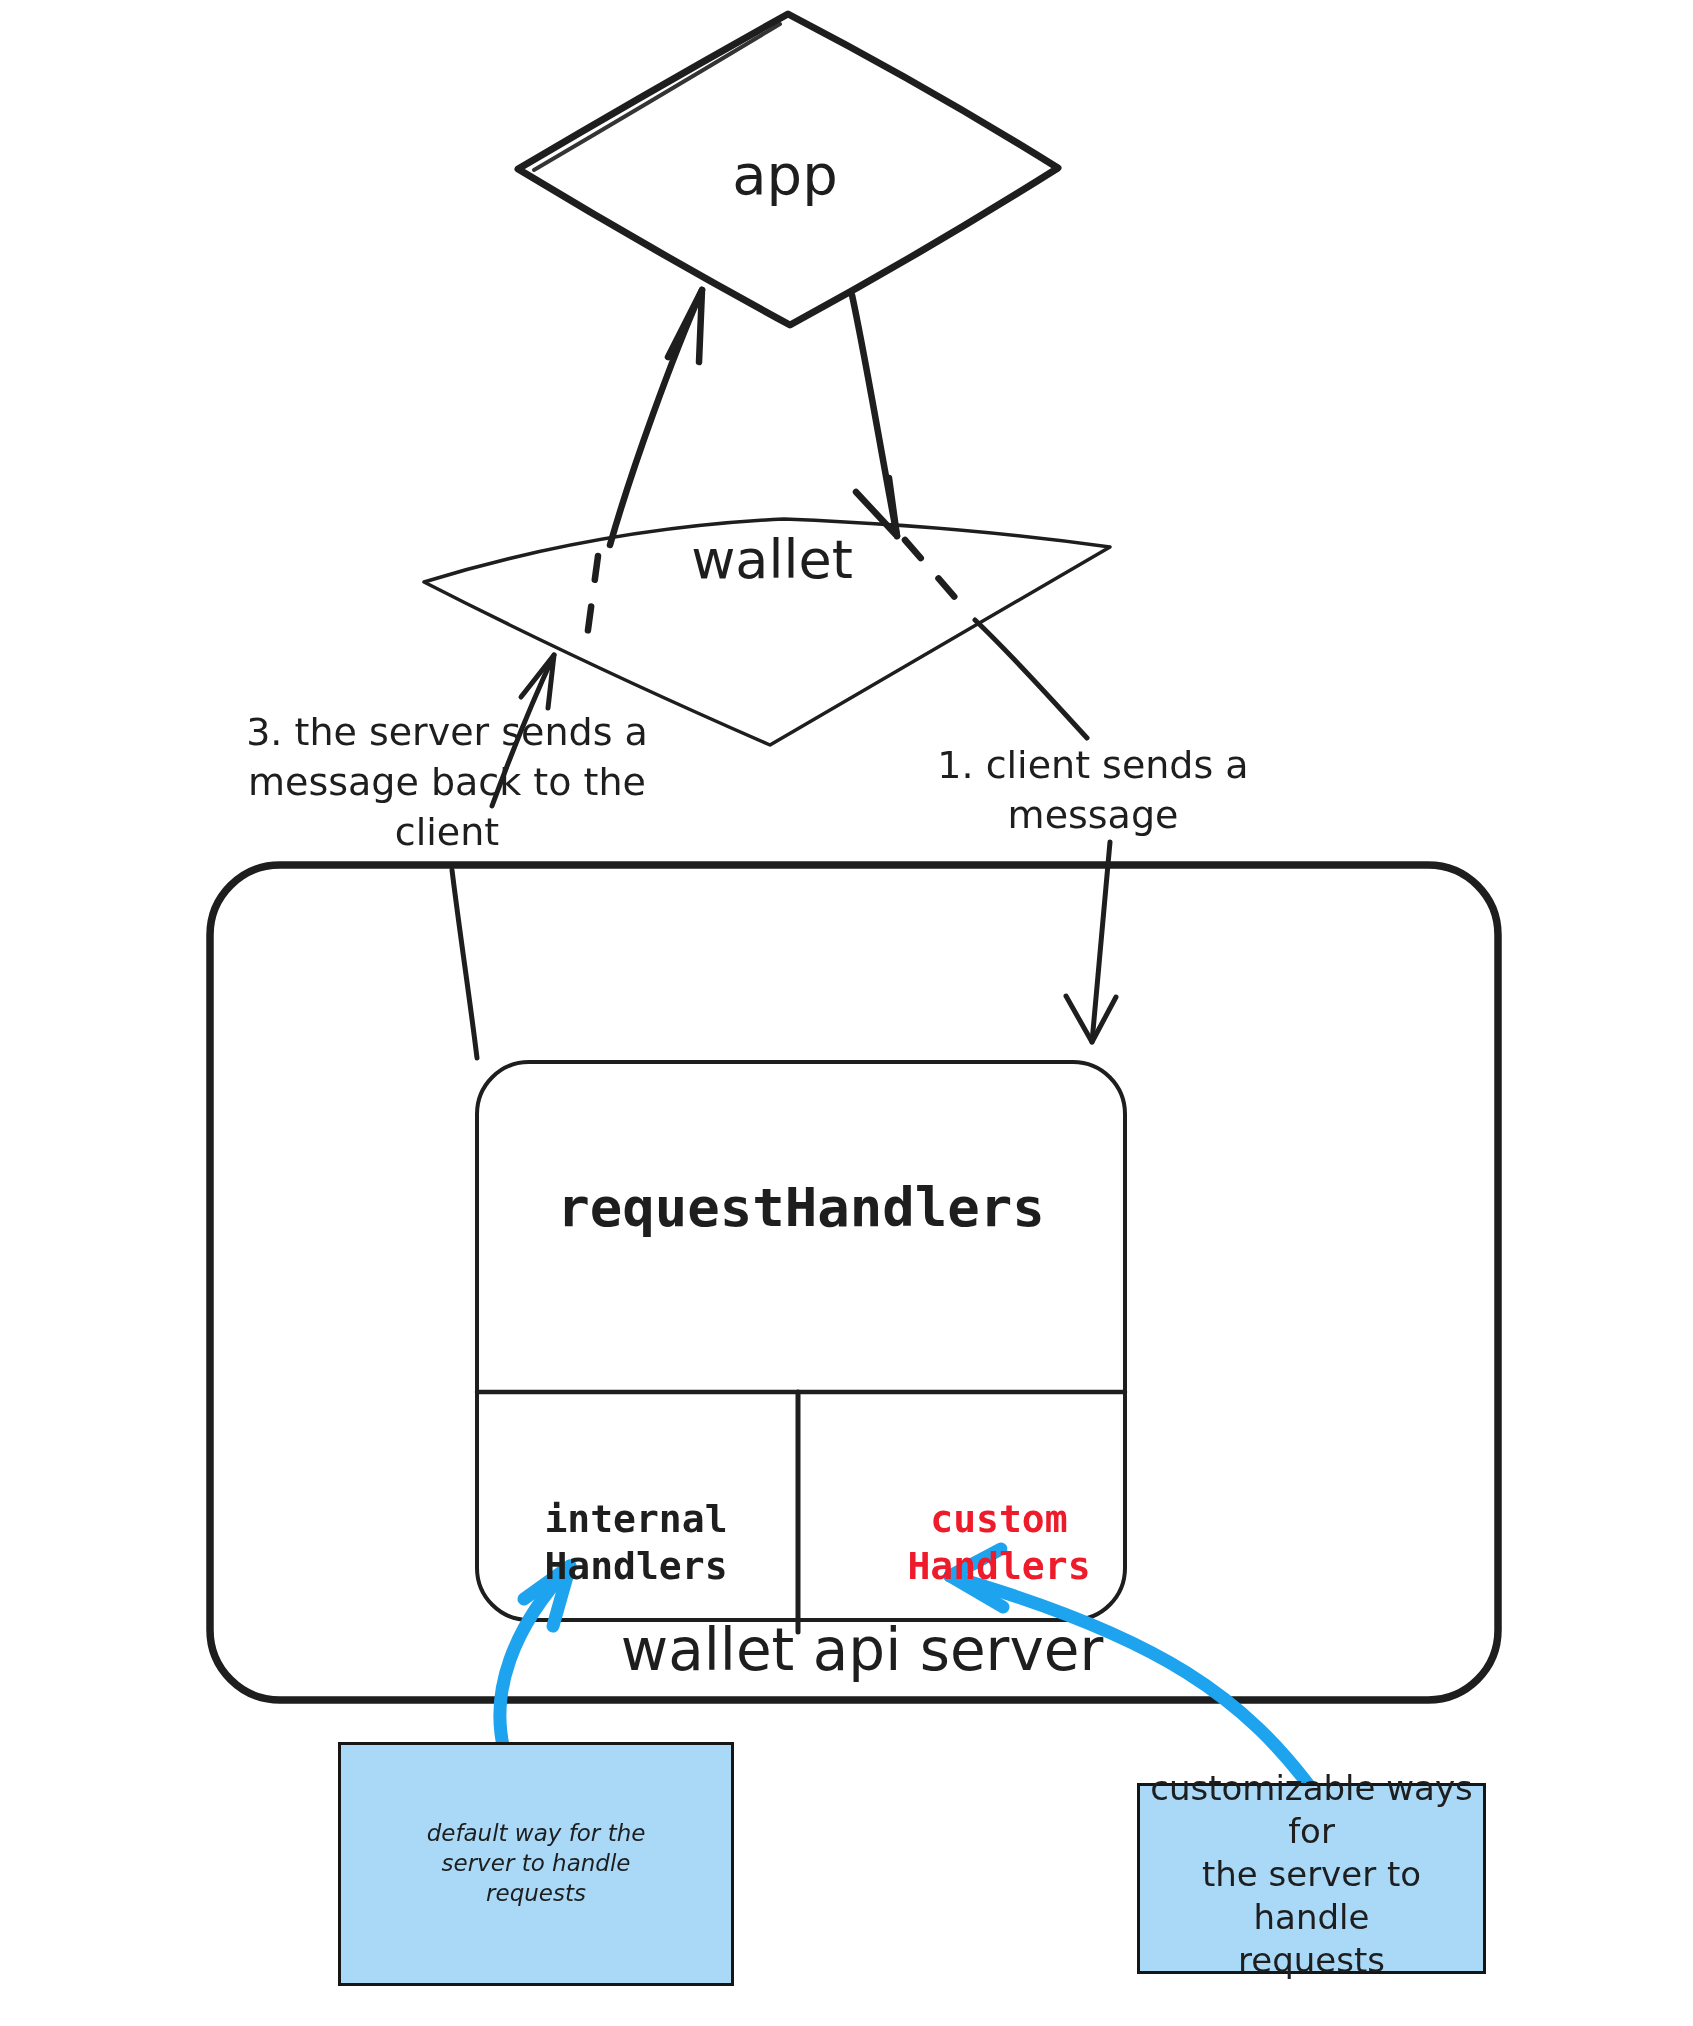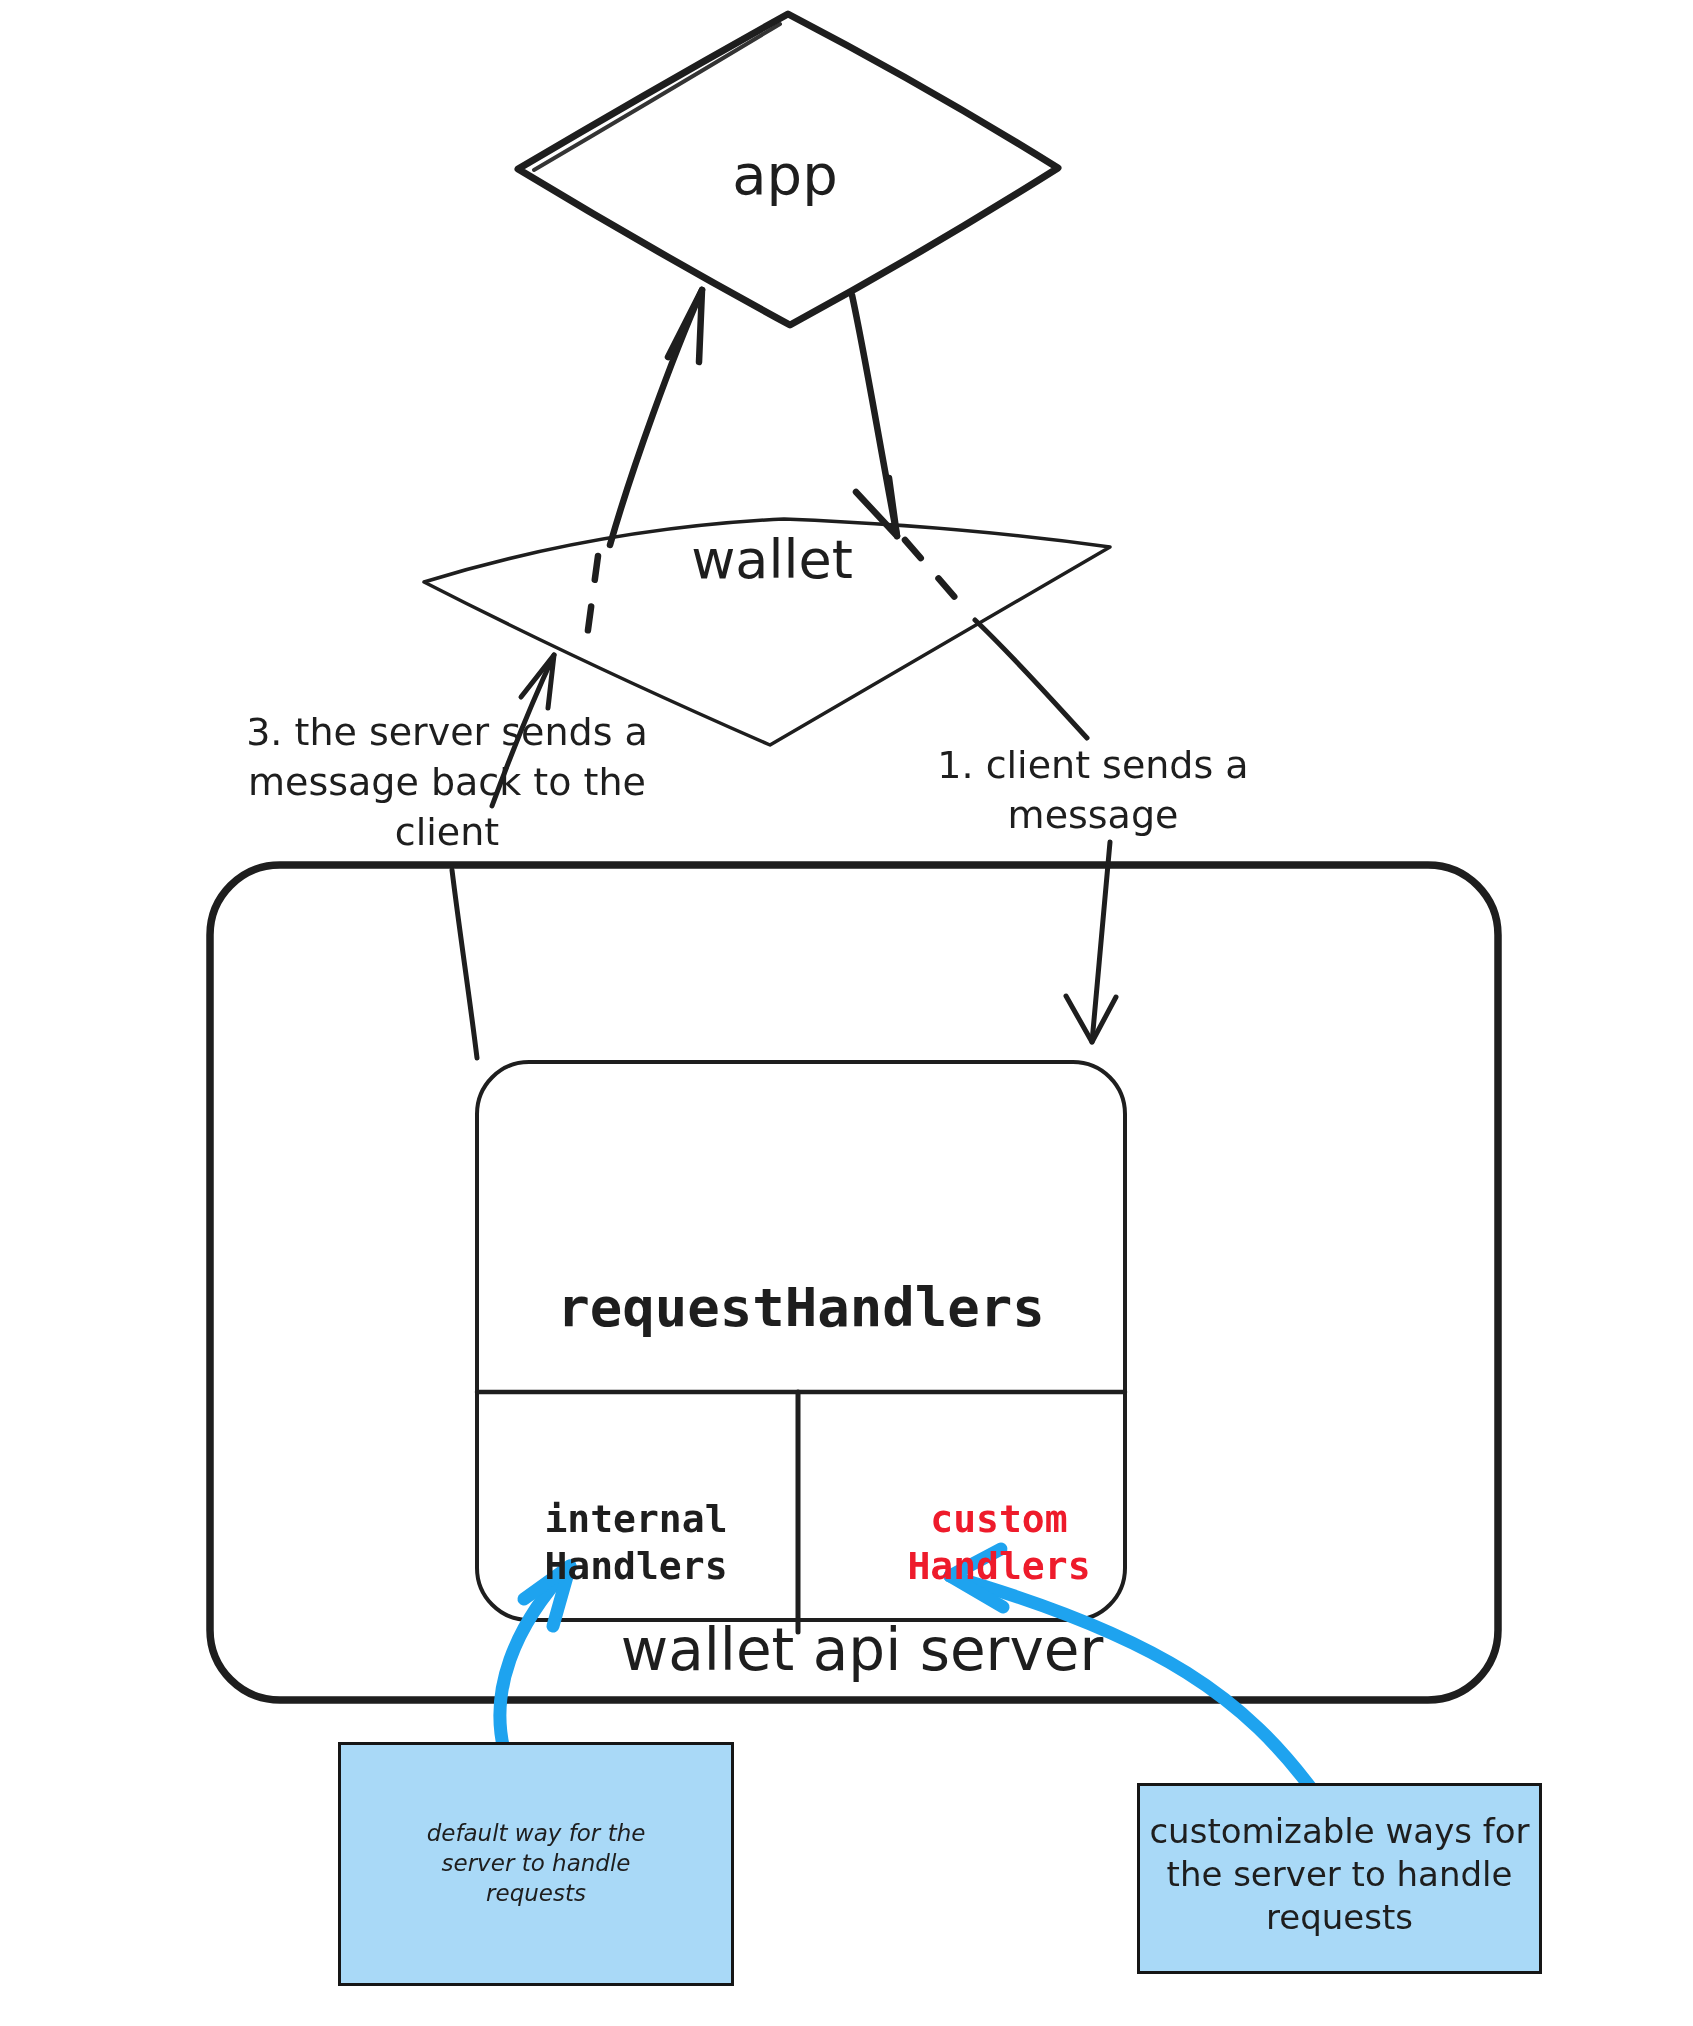--- a/index.html
+++ b/index.html
@@ -82,35 +82,35 @@
   <div class="txt t-hand" style="left:772px; top:560px; font-size:54px;">wallet</div>
 
   <div class="txt t-hand" style="left:447px; top:782px; font-size:38px;">3. the server sends a
 message back to the
 client</div>
 
   <div class="txt t-hand" style="left:1093px; top:790px; font-size:38px;">1. client sends a
 message</div>
 
 
-  <div class="txt t-mono" style="left:801px; top:1308px; font-size:54px;">requestHandlers</div>
+  <div class="txt t-mono" style="left:801px; top:1208px; font-size:54px;">requestHandlers</div>
 
   <div class="txt t-mono" style="left:636px; top:1543px; font-size:38px; line-height:1.24;">internal
 Handlers</div>
 
   <div class="txt t-mono red" style="left:975px; top:1543px; font-size:38px; line-height:1.24;">custom
 Handlers</div>
 
   <div class="txt t-hand" style="left:862px; top:1650px; font-size:58px; white-space:nowrap;">wallet api server</div>
 
   <div class="note" style="left:338px; top:1742px; width:390px; height:238px;">
     <div class="txt t-hand" style="font-size:23px; line-height:1.3;font-style:italic;">default way for the
 server to handle
 requests</div>
   </div>
 
-  <div class="note" style="left:1137px; top:1783px; width:405px; height:191px; padding-bottom:8px; box-sizing:border-box;">
+  <div class="note" style="left:1137px; top:1783px; width:349px; height:191px; padding-bottom:8px; box-sizing:border-box;">
     <div class="txt t-hand" style="font-size:34px; line-height:1.27;">customizable ways for
 the server to handle
 requests</div>
   </div>
 
 </div>
 
 </body></html>

